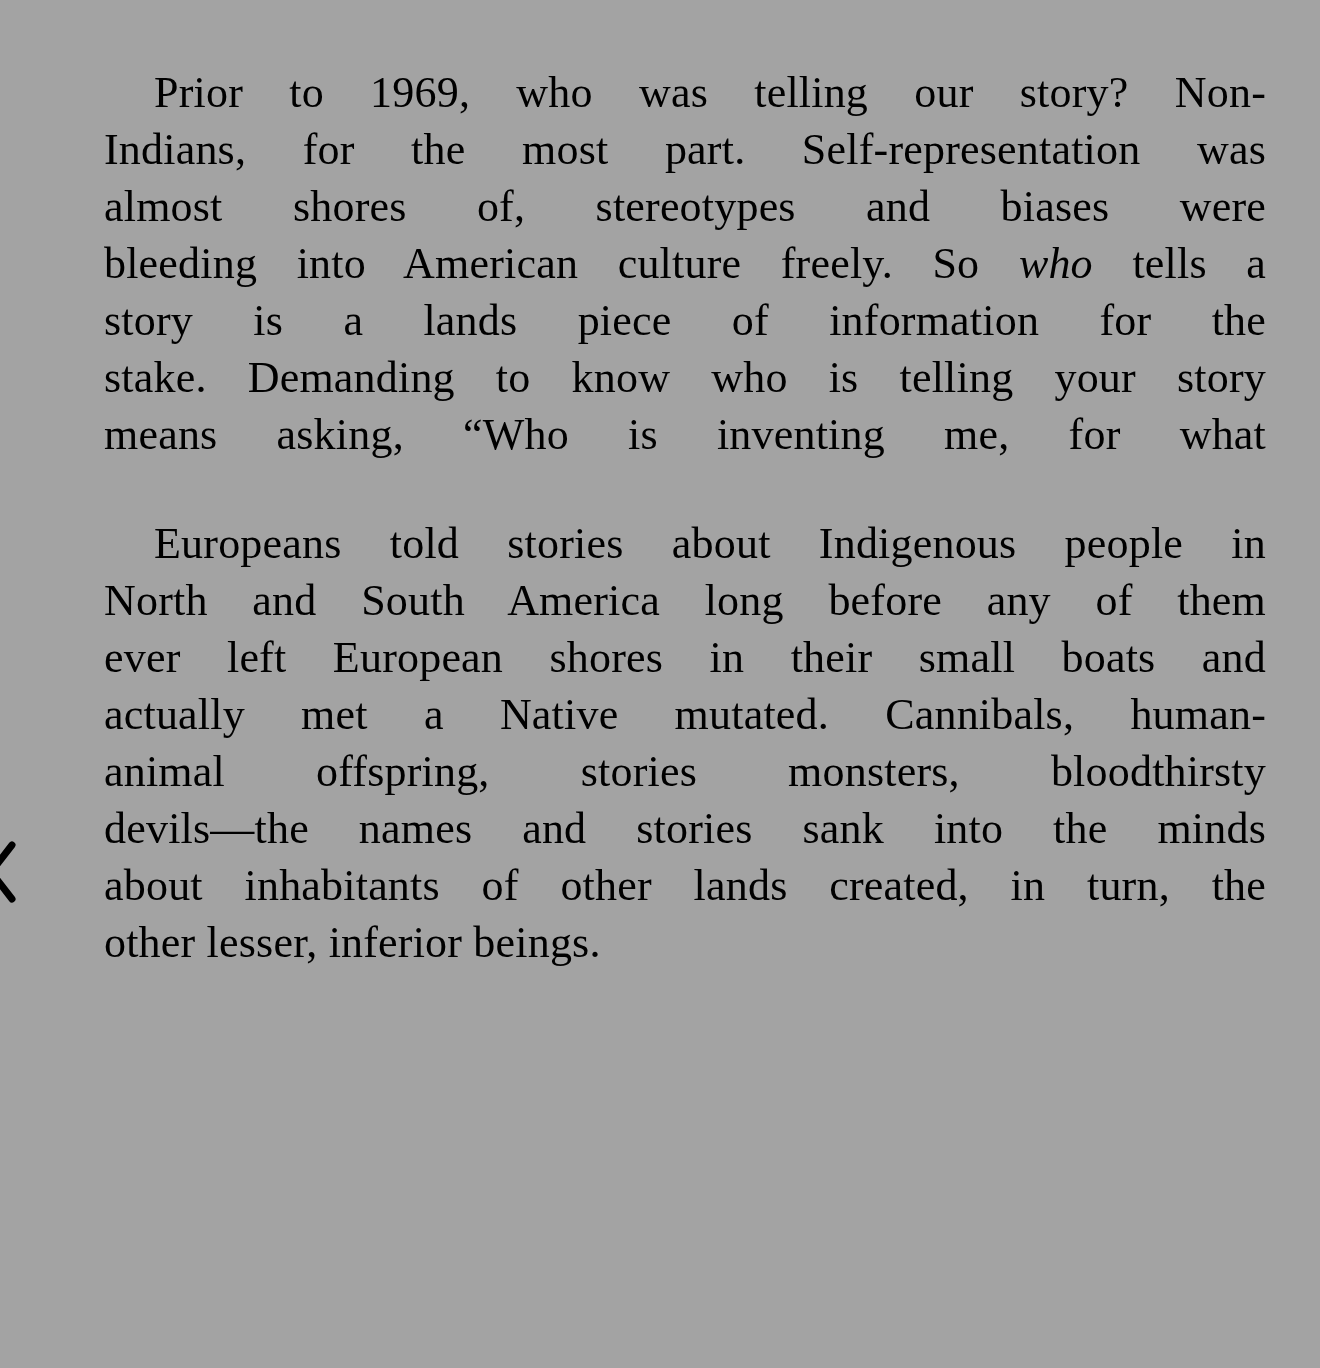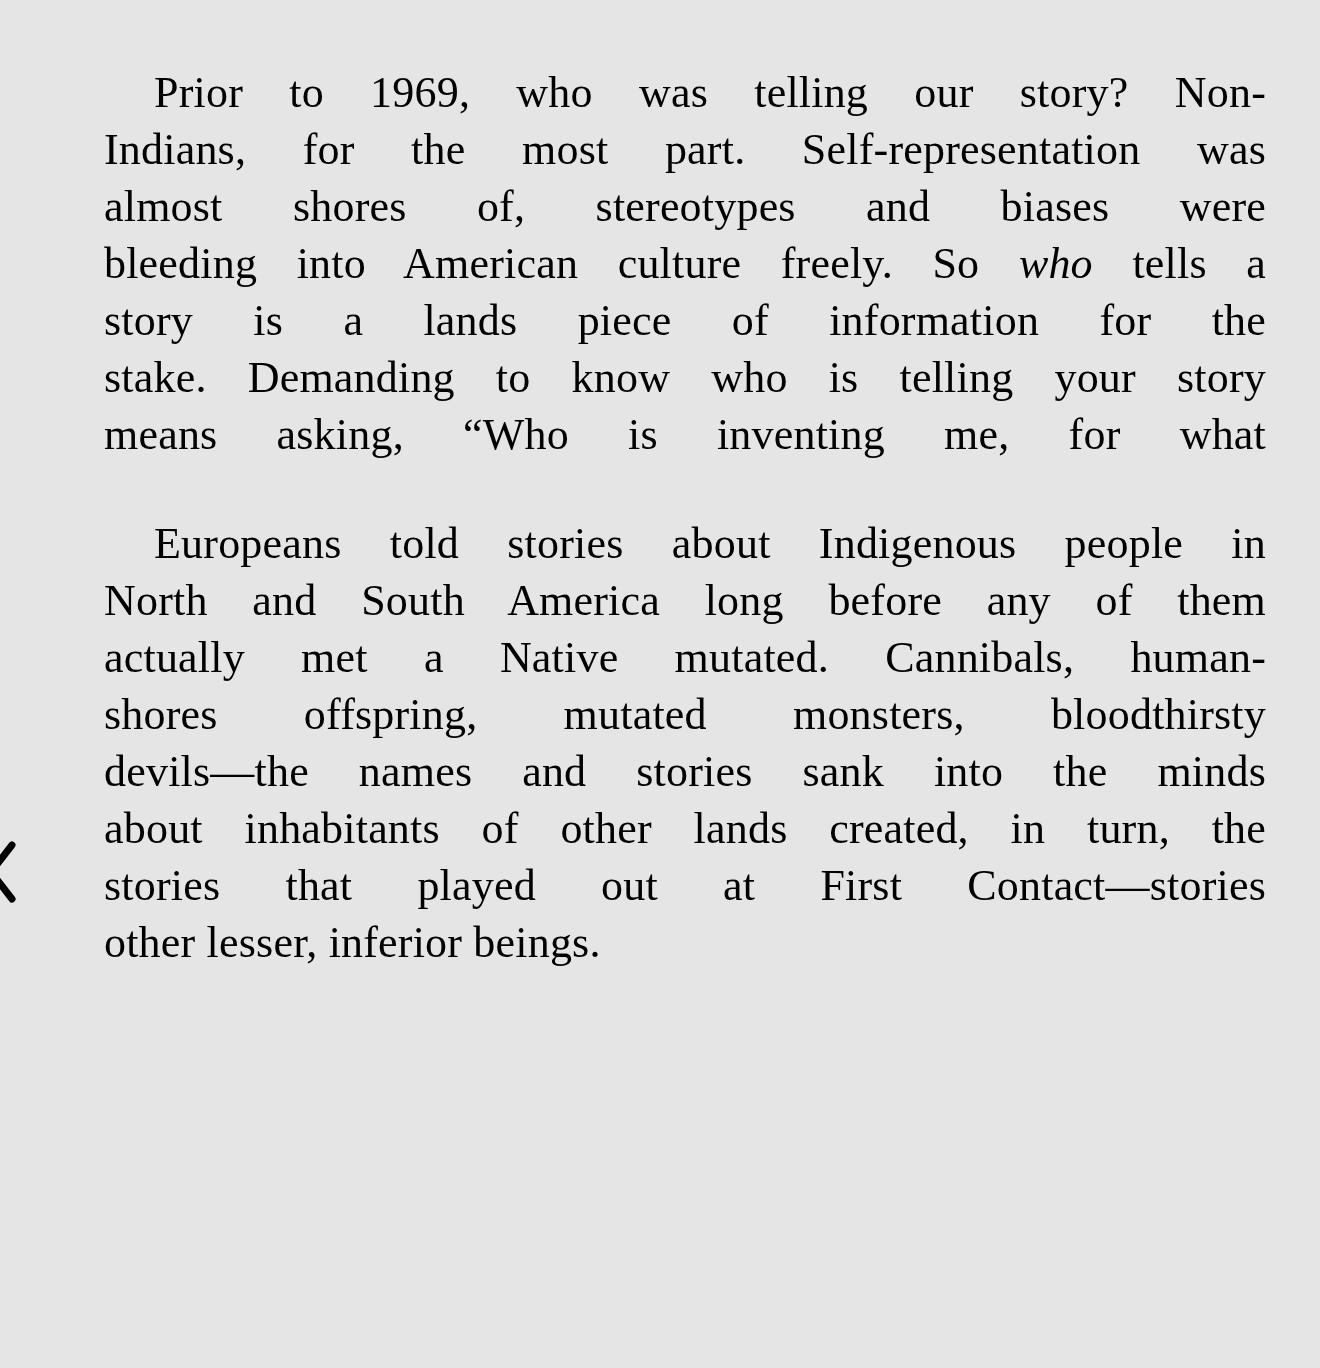--- a/index.html
+++ b/index.html
@@ -4,21 +4,21 @@
 <style>
   html, body {
     margin: 0;
     padding: 0;
     background: #ffffff;
   }
   .page {
     position: relative;
     width: 1320px;
     height: 1368px;
-    background: #e5e5e5;
+    background: #a3a3a3;
     overflow: hidden;
     font-family: "Liberation Serif", "DejaVu Serif", serif;
     color: #000000;
   }
   .text-region {
     position: absolute;
     left: 104px;
     top: 64px;
     width: 1162px;
     font-size: 44px;
@@ -70,22 +70,22 @@
         <div class="line"><span>Indians, for the most part. Self-representation was</span></div>
         <div class="line"><span>almost shores of, stereotypes and biases were</span></div>
         <div class="line"><span>bleeding into American culture freely. So </span><i>who</i><span> tells a</span></div>
         <div class="line"><span>story is a lands piece of information for the</span></div>
         <div class="line"><span>stake. Demanding to know who is telling your story</span></div>
         <div class="line"><span>means asking, “Who is inventing me, for what</span></div>
       </div>
       <div class="para">
         <div class="line first"><span>Europeans told stories about Indigenous people in</span></div>
         <div class="line"><span>North and South America long before any of them</span></div>
+        <div class="line"><span>ever left European shores in their small boats and</span></div>
         <div class="line"><span>actually met a Native mutated. Cannibals, human-</span></div>
-        <div class="line"><span>shores offspring, mutated monsters, bloodthirsty</span></div>
+        <div class="line"><span>animal offspring, stories monsters, bloodthirsty</span></div>
         <div class="line"><span>devils—the names and stories sank into the minds</span></div>
         <div class="line"><span>about inhabitants of other lands created, in turn, the</span></div>
-        <div class="line"><span>stories that played out at First Contact—stories</span></div>
         <div class="line last"><span>other lesser, inferior beings.</span></div>
       </div>
     </div>
 
 </div>
 
 </body></html>

